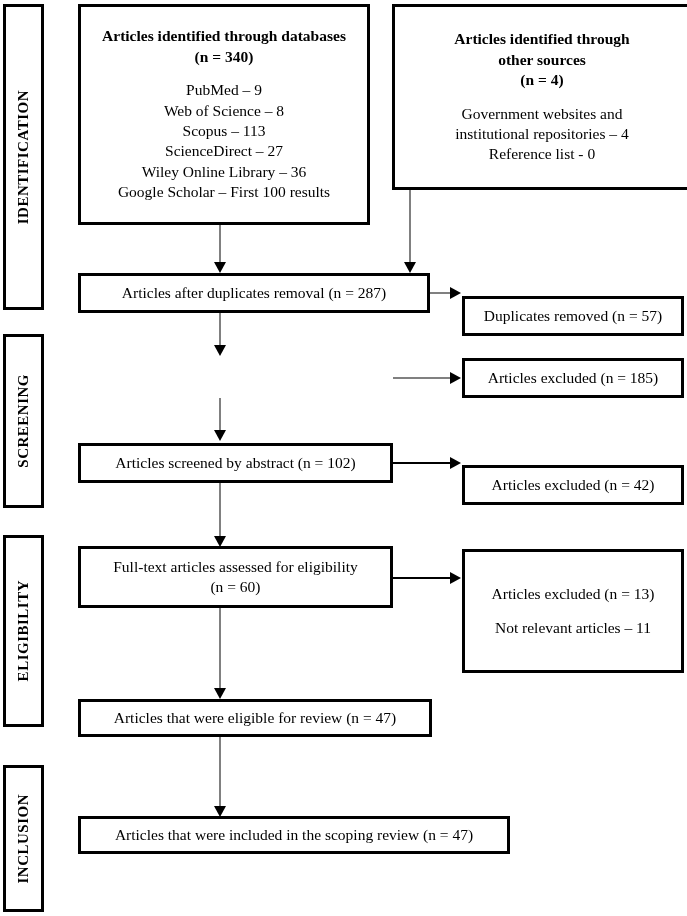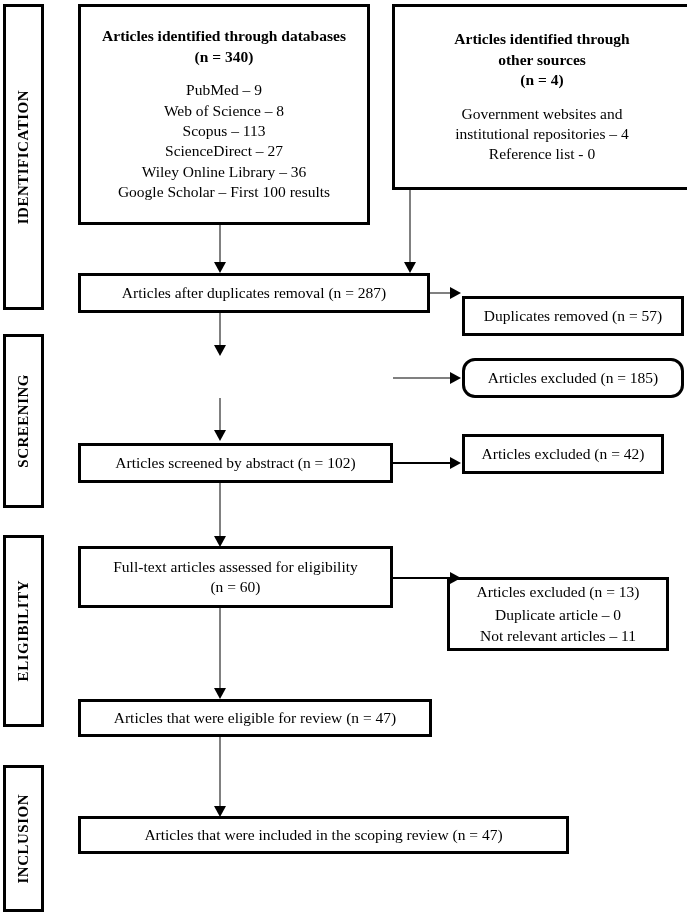--- a/index.html
+++ b/index.html
@@ -147,66 +147,65 @@
     <span class="ln">Duplicates removed (n = 57)</span>
   </div>
 
   <div class="hline" style="left:430px; top:292px; width:22px;"></div>
   <div class="arrow-right" style="left:450px; top:287px;"></div>
 
   <div class="vline" style="left:219px; top:313px; height:34px;"></div>
   <div class="arrow-down" style="left:214px; top:345px;"></div>
 
 
-  <div class="box" style="left:462px; top:358px; width:222px; height:40px;border-radius:13px;">
+  <div class="box" style="left:462px; top:358px; width:222px; height:40px;">
     <span class="ln">Articles excluded (n = 185)</span>
   </div>
 
   <div class="hline" style="left:393px; top:377px; width:59px;"></div>
   <div class="arrow-right" style="left:450px; top:372px;"></div>
 
   <div class="vline" style="left:219px; top:398px; height:34px;"></div>
   <div class="arrow-down" style="left:214px; top:430px;"></div>
 
   <div class="box" style="left:78px; top:443px; width:315px; height:40px;">
     <span class="ln">Articles screened by abstract (n = 102)</span>
   </div>
 
-  <div class="box" style="left:462px; top:434px; width:202px; height:40px;text-align:right;">
+  <div class="box" style="left:462px; top:465px; width:222px; height:40px;text-align:right;">
     <span class="ln">Articles excluded (n = 42)</span>
   </div>
 
   <div class="hline black" style="left:393px; top:462px; width:59px;"></div>
   <div class="arrow-right" style="left:450px; top:457px;"></div>
 
   <div class="vline" style="left:219px; top:483px; height:57px;"></div>
   <div class="arrow-down" style="left:214px; top:536px;"></div>
 
   <div class="box" style="left:78px; top:546px; width:315px; height:62px;text-align:center;">
     <span class="ln">Full-text articles assessed for eligibility</span>
     <span class="ln">(n = 60)</span>
   </div>
 
-  <div class="box" style="left:447px; top:549px; width:222px; height:74px;margin-top:28px;">
+  <div class="box" style="left:462px; top:549px; width:222px; height:124px;">
     <span class="ln">Articles excluded (n = 13)</span>
     <span class="gap"></span>
-    <span class="ln">Duplicate article – 0</span>
     <span class="ln">Not relevant articles – 11</span>
   </div>
 
   <div class="hline black" style="left:393px; top:577px; width:59px;"></div>
   <div class="arrow-right" style="left:450px; top:572px;"></div>
 
   <div class="vline" style="left:219px; top:608px; height:83px;"></div>
   <div class="arrow-down" style="left:214px; top:688px;"></div>
 
   <div class="box" style="left:78px; top:699px; width:354px; height:38px;">
     <span class="ln">Articles that were eligible for review (n = 47)</span>
   </div>
 
   <div class="vline" style="left:219px; top:737px; height:72px;"></div>
   <div class="arrow-down" style="left:214px; top:806px;"></div>
 
-  <div class="box" style="left:78px; top:816px; width:491px; height:38px;">
+  <div class="box" style="left:78px; top:816px; width:432px; height:38px;">
     <span class="ln">Articles that were included in the scoping review (n = 47)</span>
   </div>
 
 </div>
 
 </body></html>

